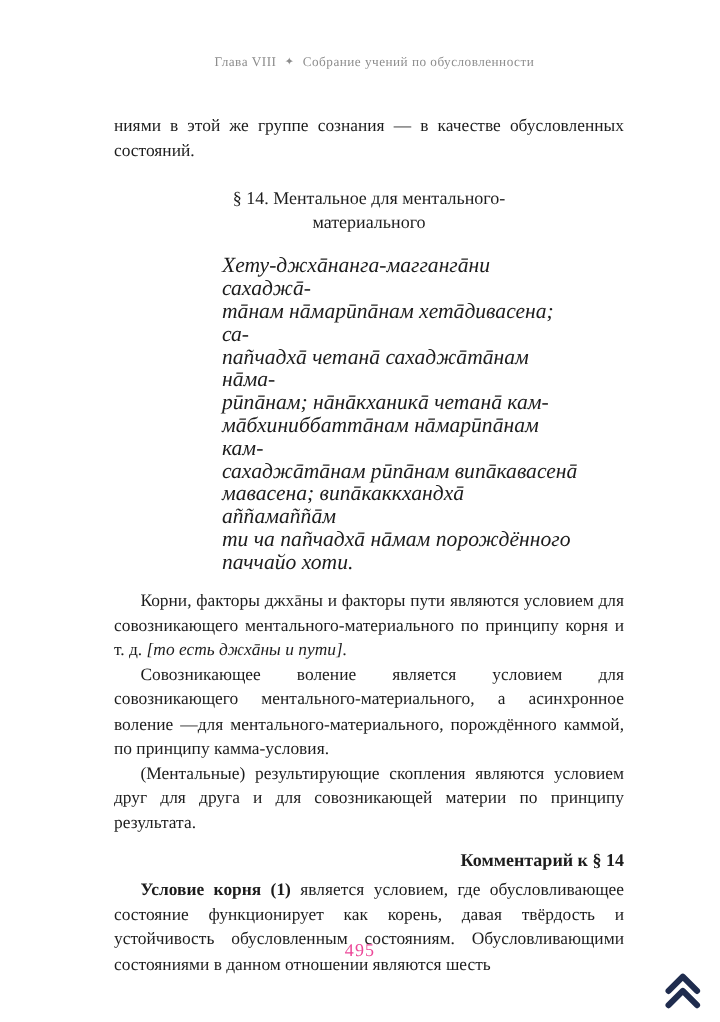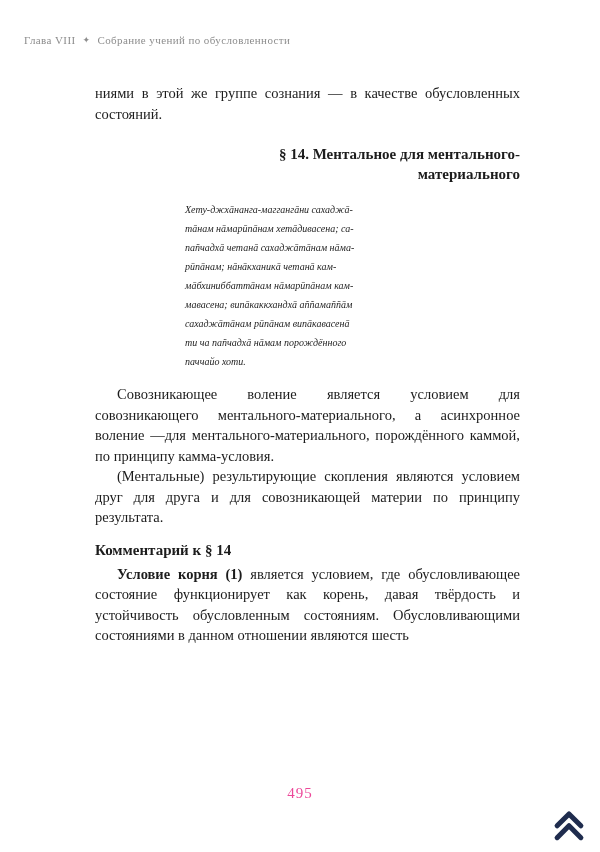--- a/index.html
+++ b/index.html
@@ -10,21 +10,22 @@
   .page {
     position: relative;
     width: 600px;
     height: 852px;
     background: #ffffff;
     overflow: hidden;
     font-family: "Liberation Serif", "DejaVu Serif", serif;
     color: #1c1c1c;
   }
   .running-header {
-    margin-top: 34px;
+    margin-top: 46px;
+    text-align: center;
     font-size: 11px;
     color: #8d8d8d;
     letter-spacing: 0.4px;
     white-space: nowrap;
     padding-left: 24px;
   }
   .running-header .sep {
     display: inline-block;
     margin: 0 7px;
     font-size: 9px;
@@ -39,40 +40,40 @@
   }
   .para {
     margin: 0;
     text-indent: 22px;
   }
   .para.no-indent {
     text-indent: 0;
   }
   .section-heading {
     margin: 20px 0 16px 0;
-    text-align: right;
-    font-weight: bold;
+    text-align: center;
+    font-weight: normal;
     font-size: 15px;
     line-height: 20px;
     text-indent: 0;
   }
   .section-heading span { display: block; }
   .quote-block {
     margin: 0 0 13px 90px;
     width: 300px;
     font-style: italic;
-    font-size: 10px;
+    font-size: 18px;
     line-height: 19px;
     text-align: left;
     text-indent: 0;
   }
   .quote-line { display: block; }
   .commentary-heading {
     margin: 12px 0 4px 0;
-    text-align: left;
+    text-align: right;
     font-weight: bold;
     font-size: 15px;
     line-height: 20px;
     text-indent: 0;
   }
   .lead-bold { font-weight: bold; }
   .ital { font-style: italic; }
   .page-number {
     position: absolute;
     left: 0;
@@ -115,27 +116,28 @@
       <span>§ 14. Ментальное для ментального-</span>
       <span>материального</span>
     </div>
 
     <div class="quote-block">
       <span class="quote-line">Хету-джхāнанга-маггангāни сахаджā-</span>
       <span class="quote-line">тāнам нāмарūпāнам хетāдивасена; са-</span>
       <span class="quote-line">паñчадхā четанā сахаджāтāнам нāма-</span>
       <span class="quote-line">рūпāнам; нāнāкханикā четанā кам-</span>
       <span class="quote-line">мāбхиниббаттāнам нāмарūпāнам кам-</span>
+      <span class="quote-line">сахаджāтāнам рūпāнам випāкавасенā</span>
       <span class="quote-line">мавасена; випāкаккхандхā аññамаññāм</span>
-      <span class="quote-line">сахаджāтāнам рūпāнам випāкавасенā</span>
       <span class="quote-line">ти ча паñчадхā нāмам порождённого</span>
       <span class="quote-line">паччайо хоти.</span>
     </div>
 
 
+    <p class="para"><span>Корни, факторы джхāны и факторы пути являются условием для совозникающего ментального-материального по принципу корня и т. д. </span><span class="ital">[то есть джхāны и пути].</span></p>
 
     <p class="para">Совозникающее воление является условием для совозникающего ментального-материального, а асинхронное воление —для ментального-материального, порождённого каммой, по принципу камма-условия.</p>
 
     <p class="para">(Ментальные) результирующие скопления являются условием друг для друга и для совозникающей материи по принципу результата.</p>
 
     <div class="commentary-heading">Комментарий к § 14</div>
 
     <p class="para"><span class="lead-bold">Условие корня (1)</span><span> является условием, где обусловливающее состояние функционирует как корень, давая твёрдость и устойчивость обусловленным состояниям. Обусловливающими состояниями в данном отношении являются шесть</span></p>
 
   </div>

